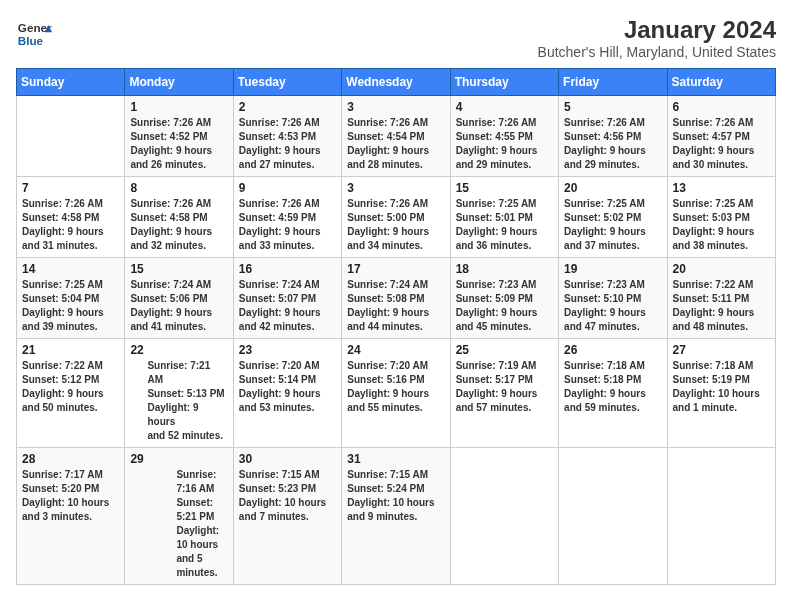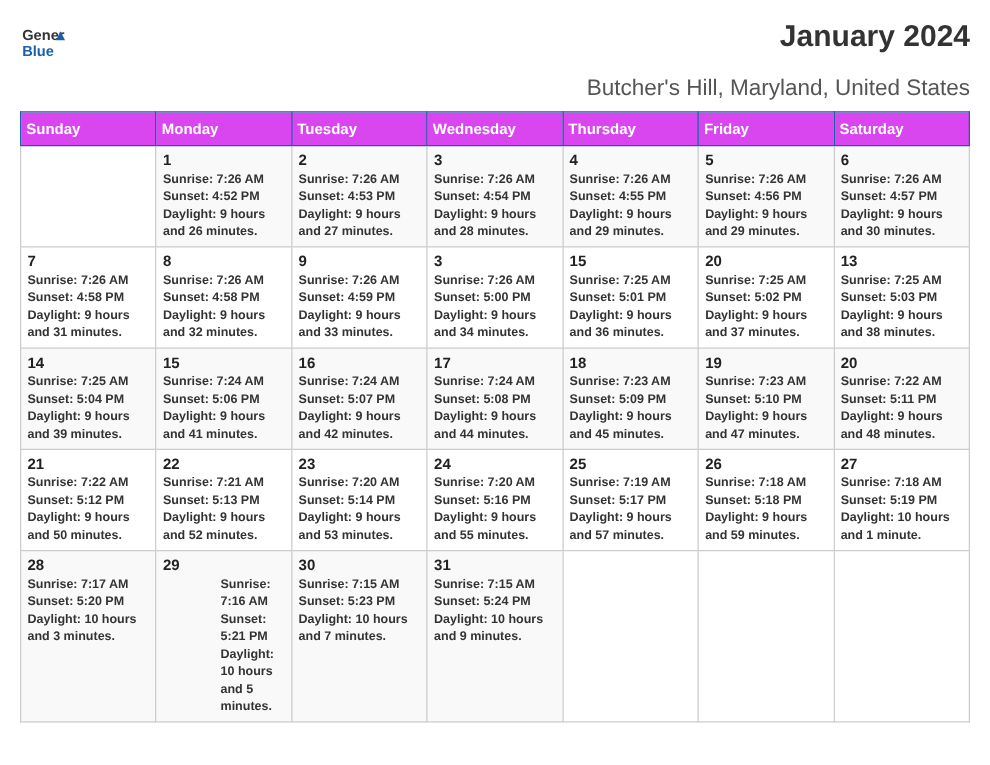--- a/index.html
+++ b/index.html
@@ -25,31 +25,31 @@
       width: 36px;
       height: 36px;
     }
     .title-block { text-align: right; }
     .month-title {
       font-size: 24px;
       font-weight: bold;
       color: #333;
     }
     .location {
-      font-size: 18px;
+      font-size: 14px;
       color: #555;
-      margin-top: 16px;
+      margin-top: 0;
     }
     table {
       width: 100%;
       border-collapse: collapse;
       font-size: 11px;
     }
     thead tr th {
-      background: #d946ef;
+      background: #3b82f6;
       color: #fff;
       padding: 6px 4px;
       text-align: left;
       font-size: 12px;
       font-weight: bold;
       border: 1px solid #1a5fa8;
     }
     tbody tr td {
       border: 1px solid #ccc;
       padding: 4px 5px;
@@ -254,21 +254,21 @@
       <tr>
         <td>
           <span class="day-number">21</span>
           <div class="day-info" style="white-space: pre-line;">Sunrise: 7:22 AM
 Sunset: 5:12 PM
 Daylight: 9 hours
 and 50 minutes.</div>
         </td>
         <td>
           <span class="day-number">22</span>
-          <div class="day-info" style="white-space: pre-line;">Sunrise: 7:21 AM
+          <div class="day-info" style="white-space: pre-line; margin-left: 17px;">Sunrise: 7:21 AM
 Sunset: 5:13 PM
 Daylight: 9 hours
 and 52 minutes.</div>
         </td>
         <td>
           <span class="day-number">23</span>
           <div class="day-info" style="white-space: pre-line;">Sunrise: 7:20 AM
 Sunset: 5:14 PM
 Daylight: 9 hours
 and 53 minutes.</div>

